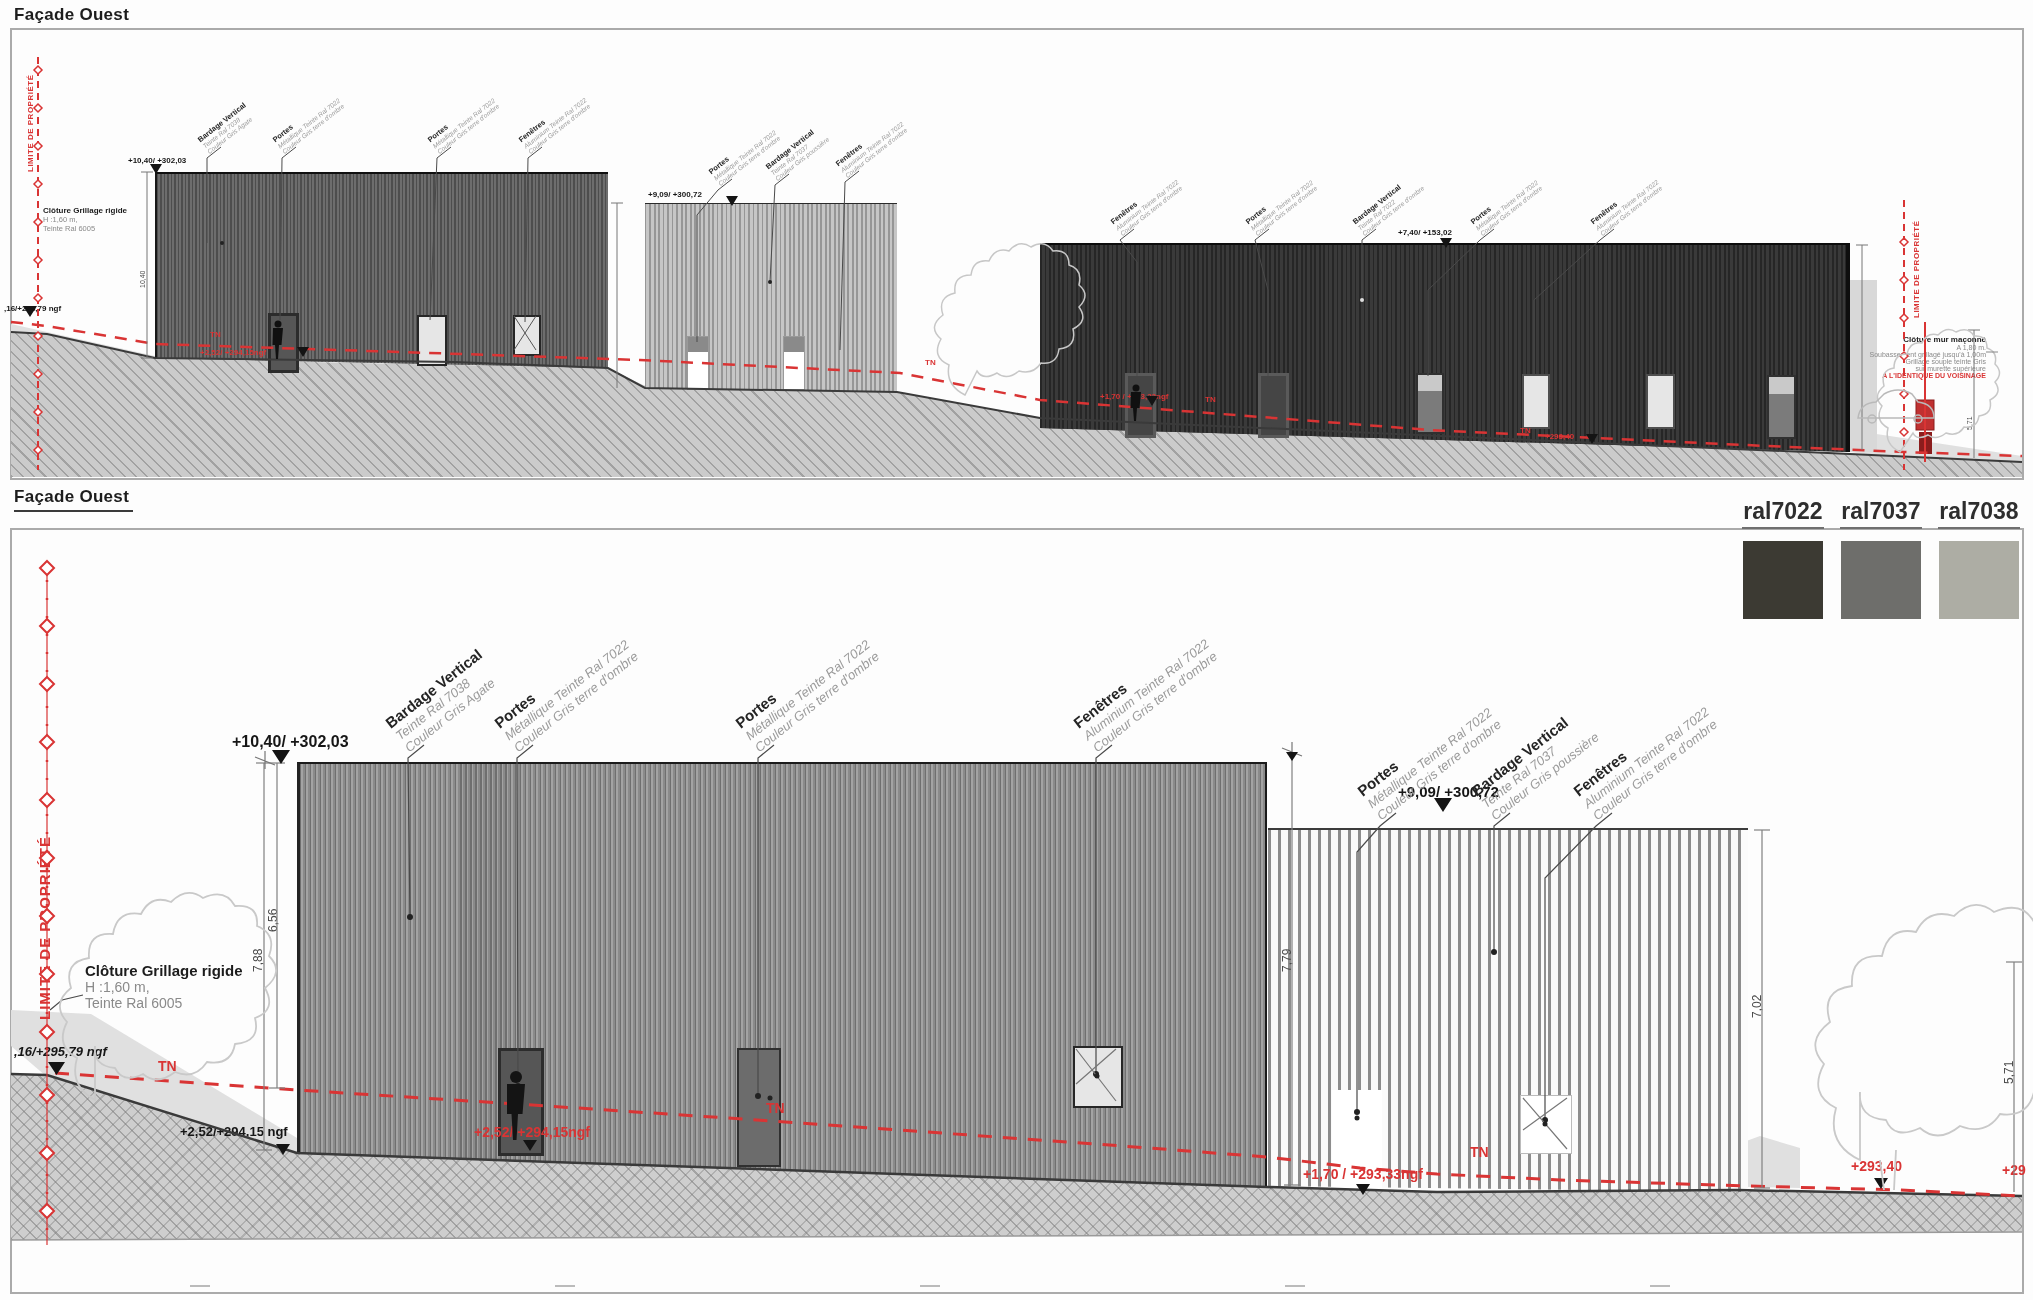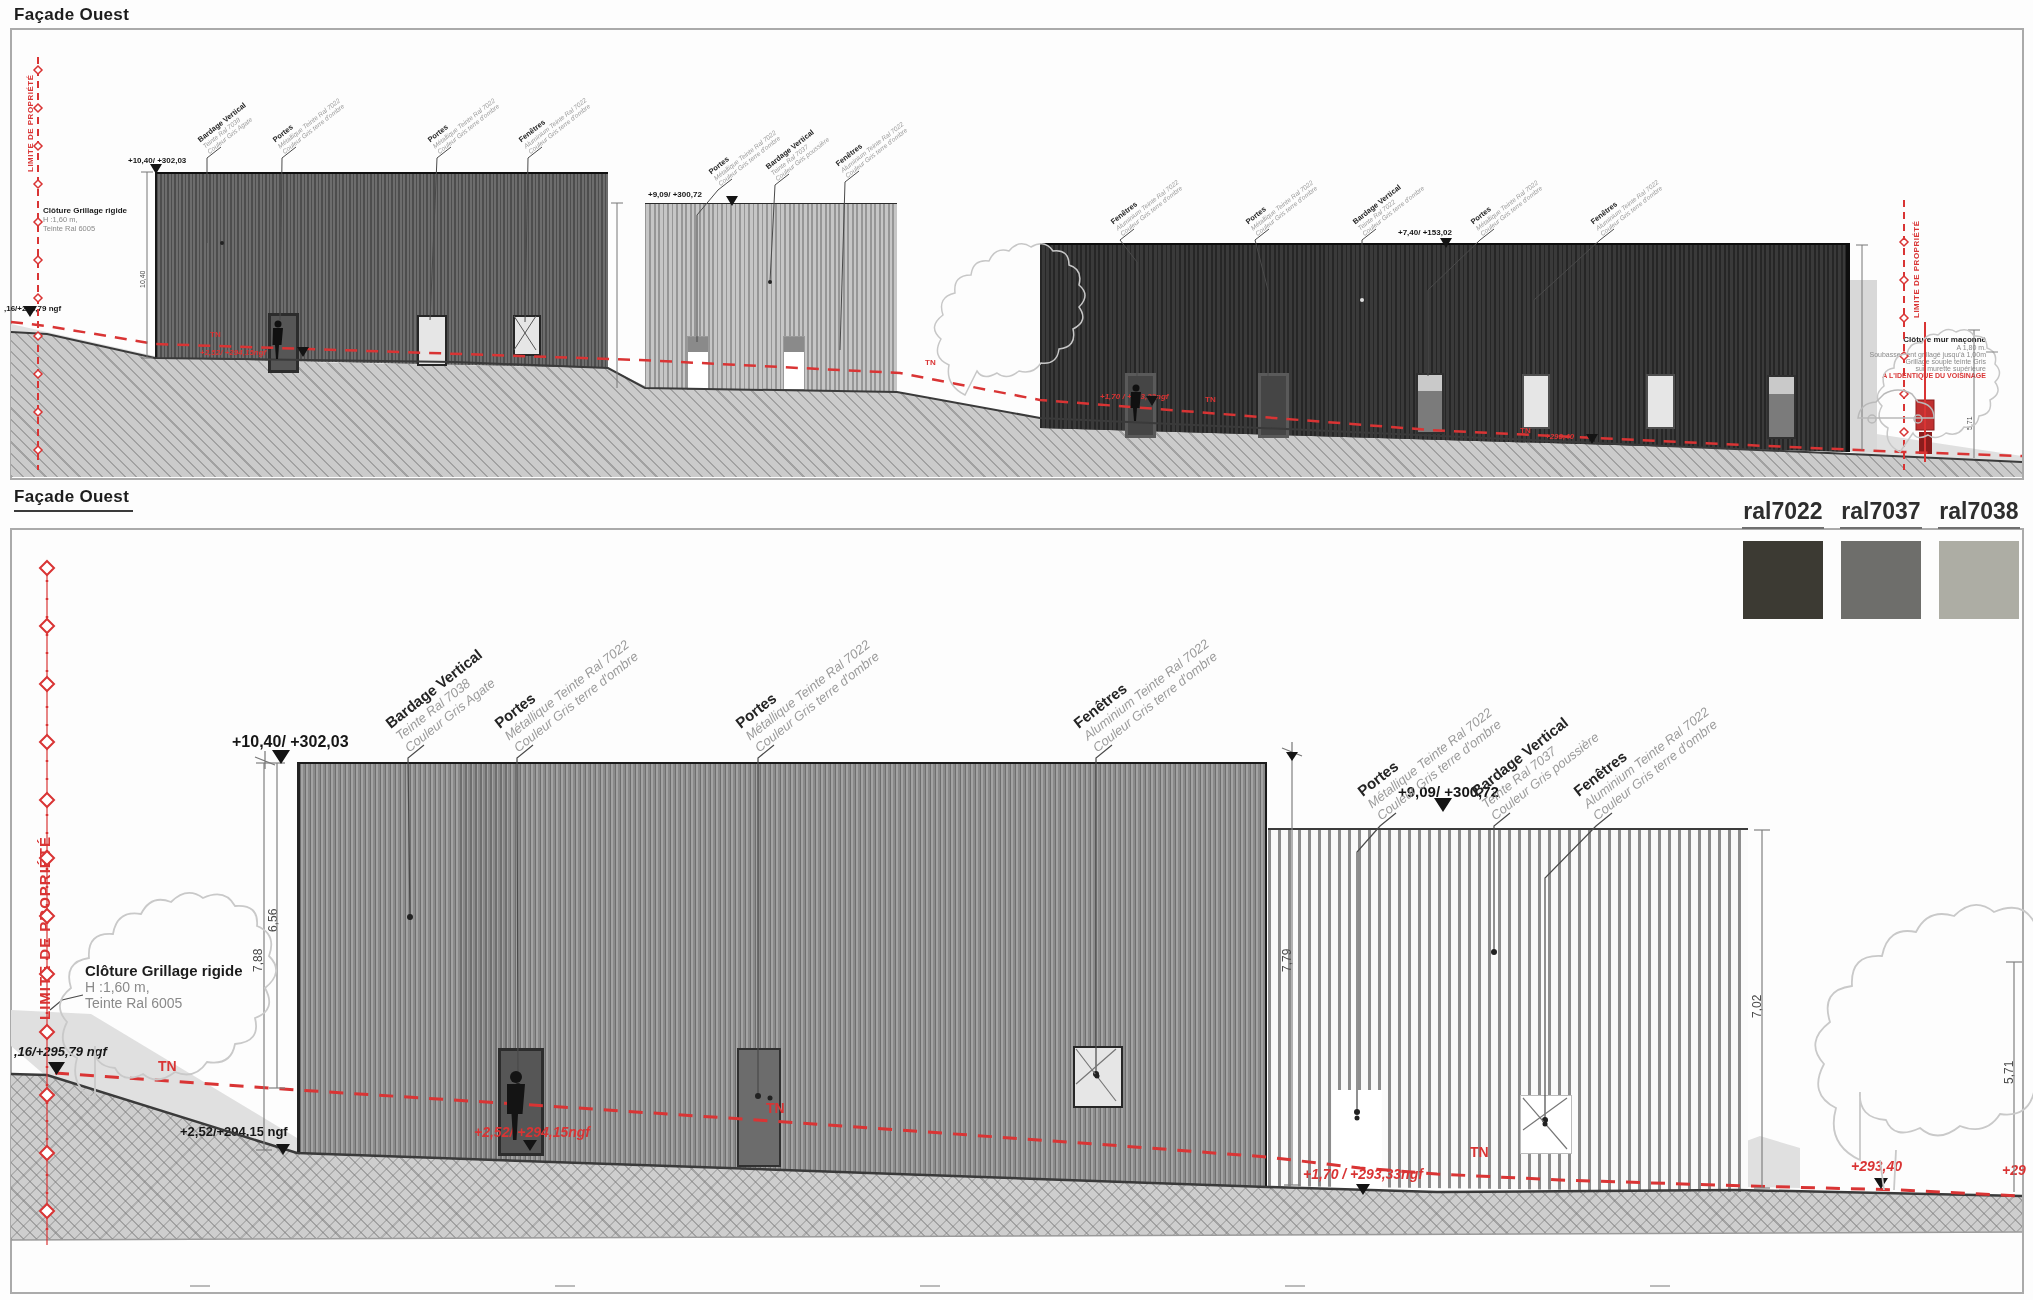--- a/index.html
+++ b/index.html
@@ -20,21 +20,21 @@
   .win-light{background:#e6e6e6;border:2.5px solid #262626;}
   .door-white{background:#ffffff;border:1px solid #9a9a9a;}
   .pane-top{position:absolute;left:0;top:0;right:0;height:28%;background:#8a8a8a;}
   
   .hatchX{background-color:#cecece;background-image:repeating-linear-gradient(45deg,rgba(120,120,120,.5) 0 1.5px,rgba(0,0,0,0) 1.5px 9px),repeating-linear-gradient(-45deg,rgba(120,120,120,.35) 0 1.5px,rgba(0,0,0,0) 1.5px 9px);}
   .hatch1{background-color:#cbcbcb;background-image:repeating-linear-gradient(45deg,rgba(120,120,120,.5) 0 1.5px,rgba(0,0,0,0) 1.5px 8px);}
   .bank{background:#e0e0e0;}
   
   .lvl{position:absolute;white-space:nowrap;color:#161616;font:bold 15px "Liberation Sans",sans-serif;}
   .lvl.sm{font-size:8px;font-weight:bold;}
-  .lvl.red{color:#d93434;font-style:italic;}
+  .lvl.red{color:#d93434;}
   .note{position:absolute;white-space:nowrap;line-height:1.35;}
   .note .n1{font:bold 15px "Liberation Sans",sans-serif;color:#1c1c1c;}
   .note .n2{font:14px "Liberation Sans",sans-serif;color:#8a8a8a;}
   .note-sm .n1{font:bold 8px "Liberation Sans",sans-serif;color:#1c1c1c;}
   .note-sm .n2{font:7.5px "Liberation Sans",sans-serif;color:#8a8a8a;}
   .rnote{position:absolute;text-align:right;line-height:1.3;white-space:nowrap;}
   .rnote .n1{font:bold 8px "Liberation Sans",sans-serif;color:#222;}
   .rnote .n2{font:7px "Liberation Sans",sans-serif;color:#8a8a8a;}
   .rnote .n3{font:bold 7px "Liberation Sans",sans-serif;color:#d93434;}
   .vdim{position:absolute;transform:rotate(-90deg);transform-origin:0 0;font:12px "Liberation Sans",sans-serif;color:#4a4a4a;white-space:nowrap;}

